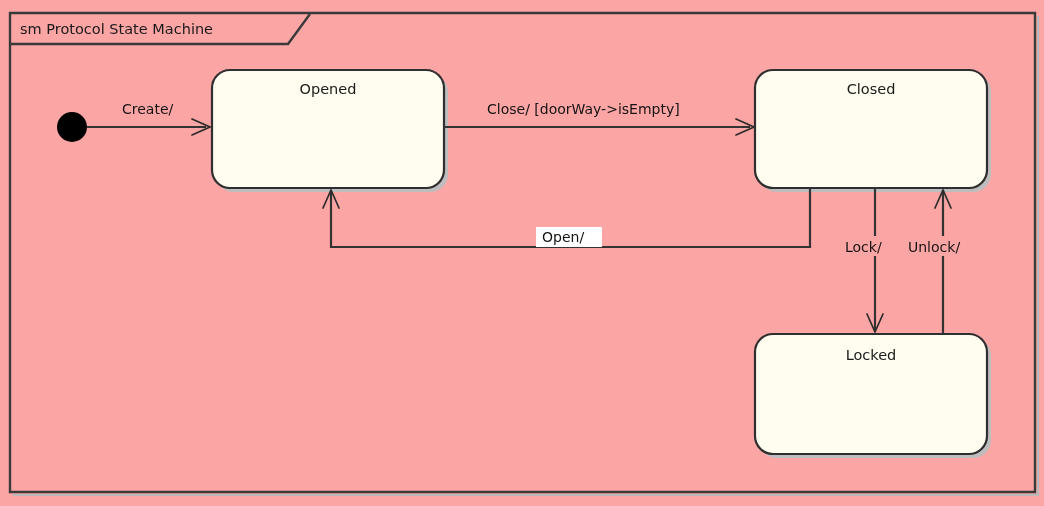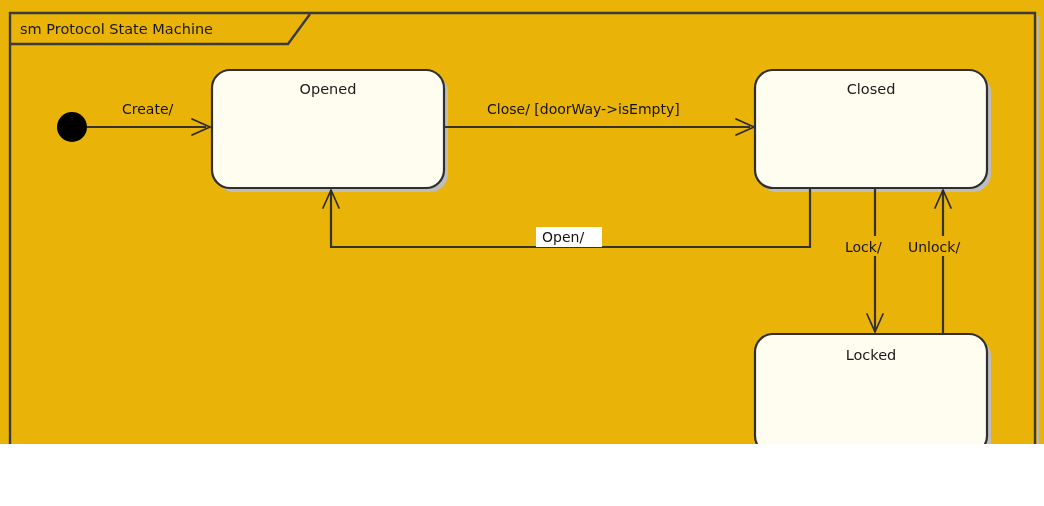--- a/index.html
+++ b/index.html
@@ -6,22 +6,22 @@
     margin: 0;
     padding: 0;
     background: #ffffff;
   }
   body {
     font-family: "DejaVu Sans", sans-serif;
   }
   #canvas {
     position: relative;
     width: 1044px;
-    height: 444px;
-    background: #eab308;
+    height: 506px;
+    background: #fca5a5;
     overflow: hidden;
     text-align: right;
   }
   svg.layer {
     position: absolute;
     left: 0;
     top: 0;
     width: 1044px;
     height: 506px;
   }

